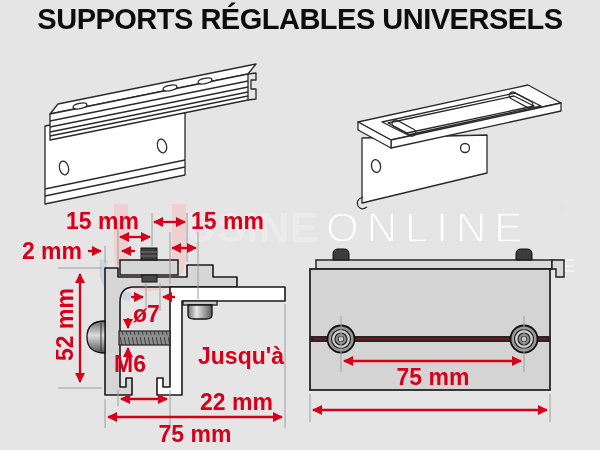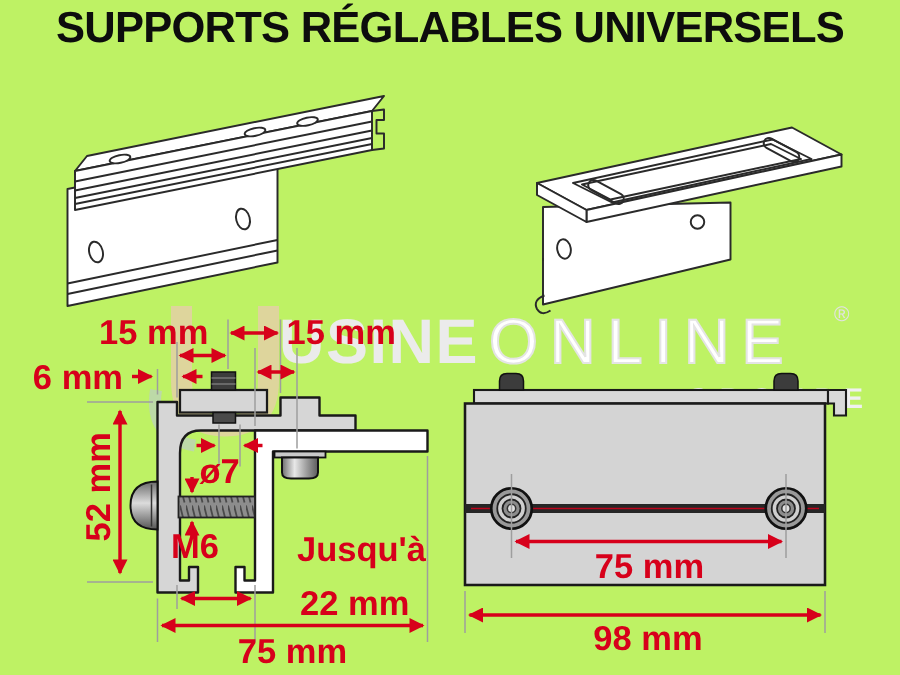--- a/index.html
+++ b/index.html
@@ -1,16 +1,16 @@
 <!DOCTYPE html>
 <html><head>
 <meta charset="utf-8">
 <style>
   html,body{margin:0;padding:0;background:#fff;}
-  #page{position:relative;width:600px;height:450px;background:#bef264;overflow:hidden;
+  #page{position:relative;width:600px;height:450px;background:#e5e5e5;overflow:hidden;
         font-family:"Liberation Sans",sans-serif;}
   #title{position:absolute;left:0;top:3px;width:600px;text-align:center;
          font-weight:bold;color:#0d0d0d;font-size:29px;line-height:32px;letter-spacing:-0.5px;}
   svg{position:absolute;left:0;top:0;}
   .dim{position:absolute;color:#d7001b;font-weight:bold;font-size:23px;
        white-space:nowrap;line-height:24px;text-align:right;}
   .dim.center{text-align:center;}
   .dim.right{text-align:right;}
   .rot{transform:rotate(-90deg);transform-origin:center center;text-align:center;}
 </style>
@@ -158,22 +158,21 @@
       <line x1="128" y1="358" x2="128" y2="348" marker-end="url(#ar)"></line>
       <line x1="121" y1="399" x2="167" y2="399" marker-start="url(#ar)" marker-end="url(#ar)"></line>
       <line x1="108" y1="417" x2="282" y2="417" marker-start="url(#ar)" marker-end="url(#ar)"></line>
       <line x1="344" y1="361" x2="521" y2="361" marker-start="url(#ar)" marker-end="url(#ar)"></line>
       <line x1="313" y1="410" x2="547" y2="410" marker-start="url(#ar)" marker-end="url(#ar)"></line>
     </g>
   </svg>
 
   <div class="dim" style="left:66px;top:209px;">15 mm</div>
   <div class="dim" style="left:191px;top:209px;">15 mm</div>
-  <div class="dim right" style="left:0px;top:239px;width:82px;">6 mm</div>
+  <div class="dim right" style="left:0px;top:239px;width:82px;">2 mm</div>
   <div class="dim rot" style="left:30px;top:314px;width:70px;">52 mm</div>
   <div class="dim" style="left:133px;top:302px;">ø7</div>
   <div class="dim" style="left:114px;top:352px;">M6</div>
-  <div class="dim" style="left:198px;top:354px;">Jusqu'à</div>
+  <div class="dim" style="left:198px;top:344px;">Jusqu'à</div>
   <div class="dim" style="left:200px;top:390px;">22 mm</div>
   <div class="dim center" style="left:149px;top:422px;width:92px;">75 mm</div>
   <div class="dim center" style="left:387px;top:365px;width:92px;">75 mm</div>
-  <div class="dim center" style="left:384px;top:413px;width:96px;">98 mm</div>
 </div>
 
 </body></html>

